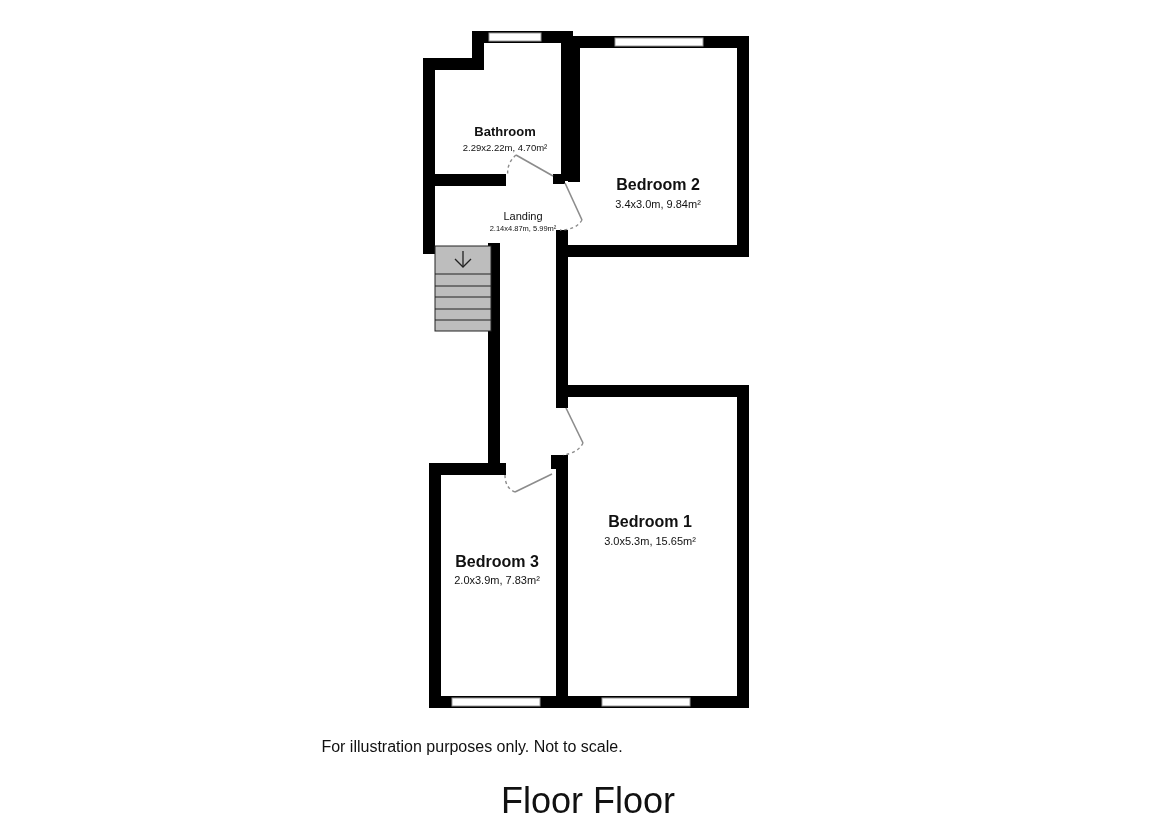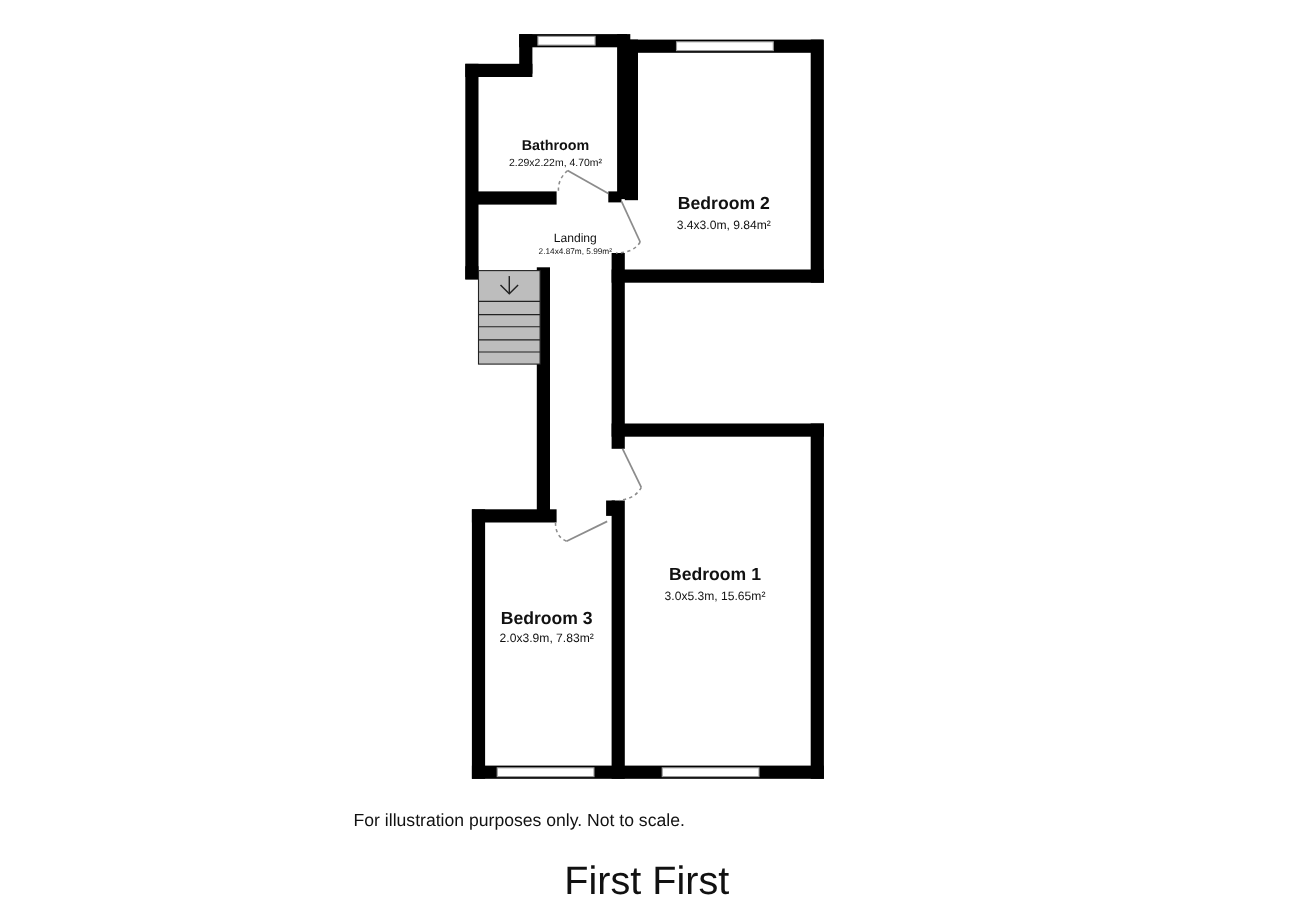--- a/index.html
+++ b/index.html
@@ -110,13 +110,13 @@
     <text class="room-name" x="650" y="527" font-size="16">Bedroom 1</text>
     <text class="room-dim" x="650" y="545" font-size="11">3.0x5.3m, 15.65m²</text>
   </g>
   <g>
     <text class="room-name" x="497" y="567" font-size="16">Bedroom 3</text>
     <text class="room-dim" x="497" y="584" font-size="11">2.0x3.9m, 7.83m²</text>
   </g>
 </svg>
 
 <div class="disclaimer">For illustration purposes only. Not to scale.</div>
-<div class="floor-title">First First</div>
+<div class="floor-title">Floor Floor</div>
 
 </body></html>

